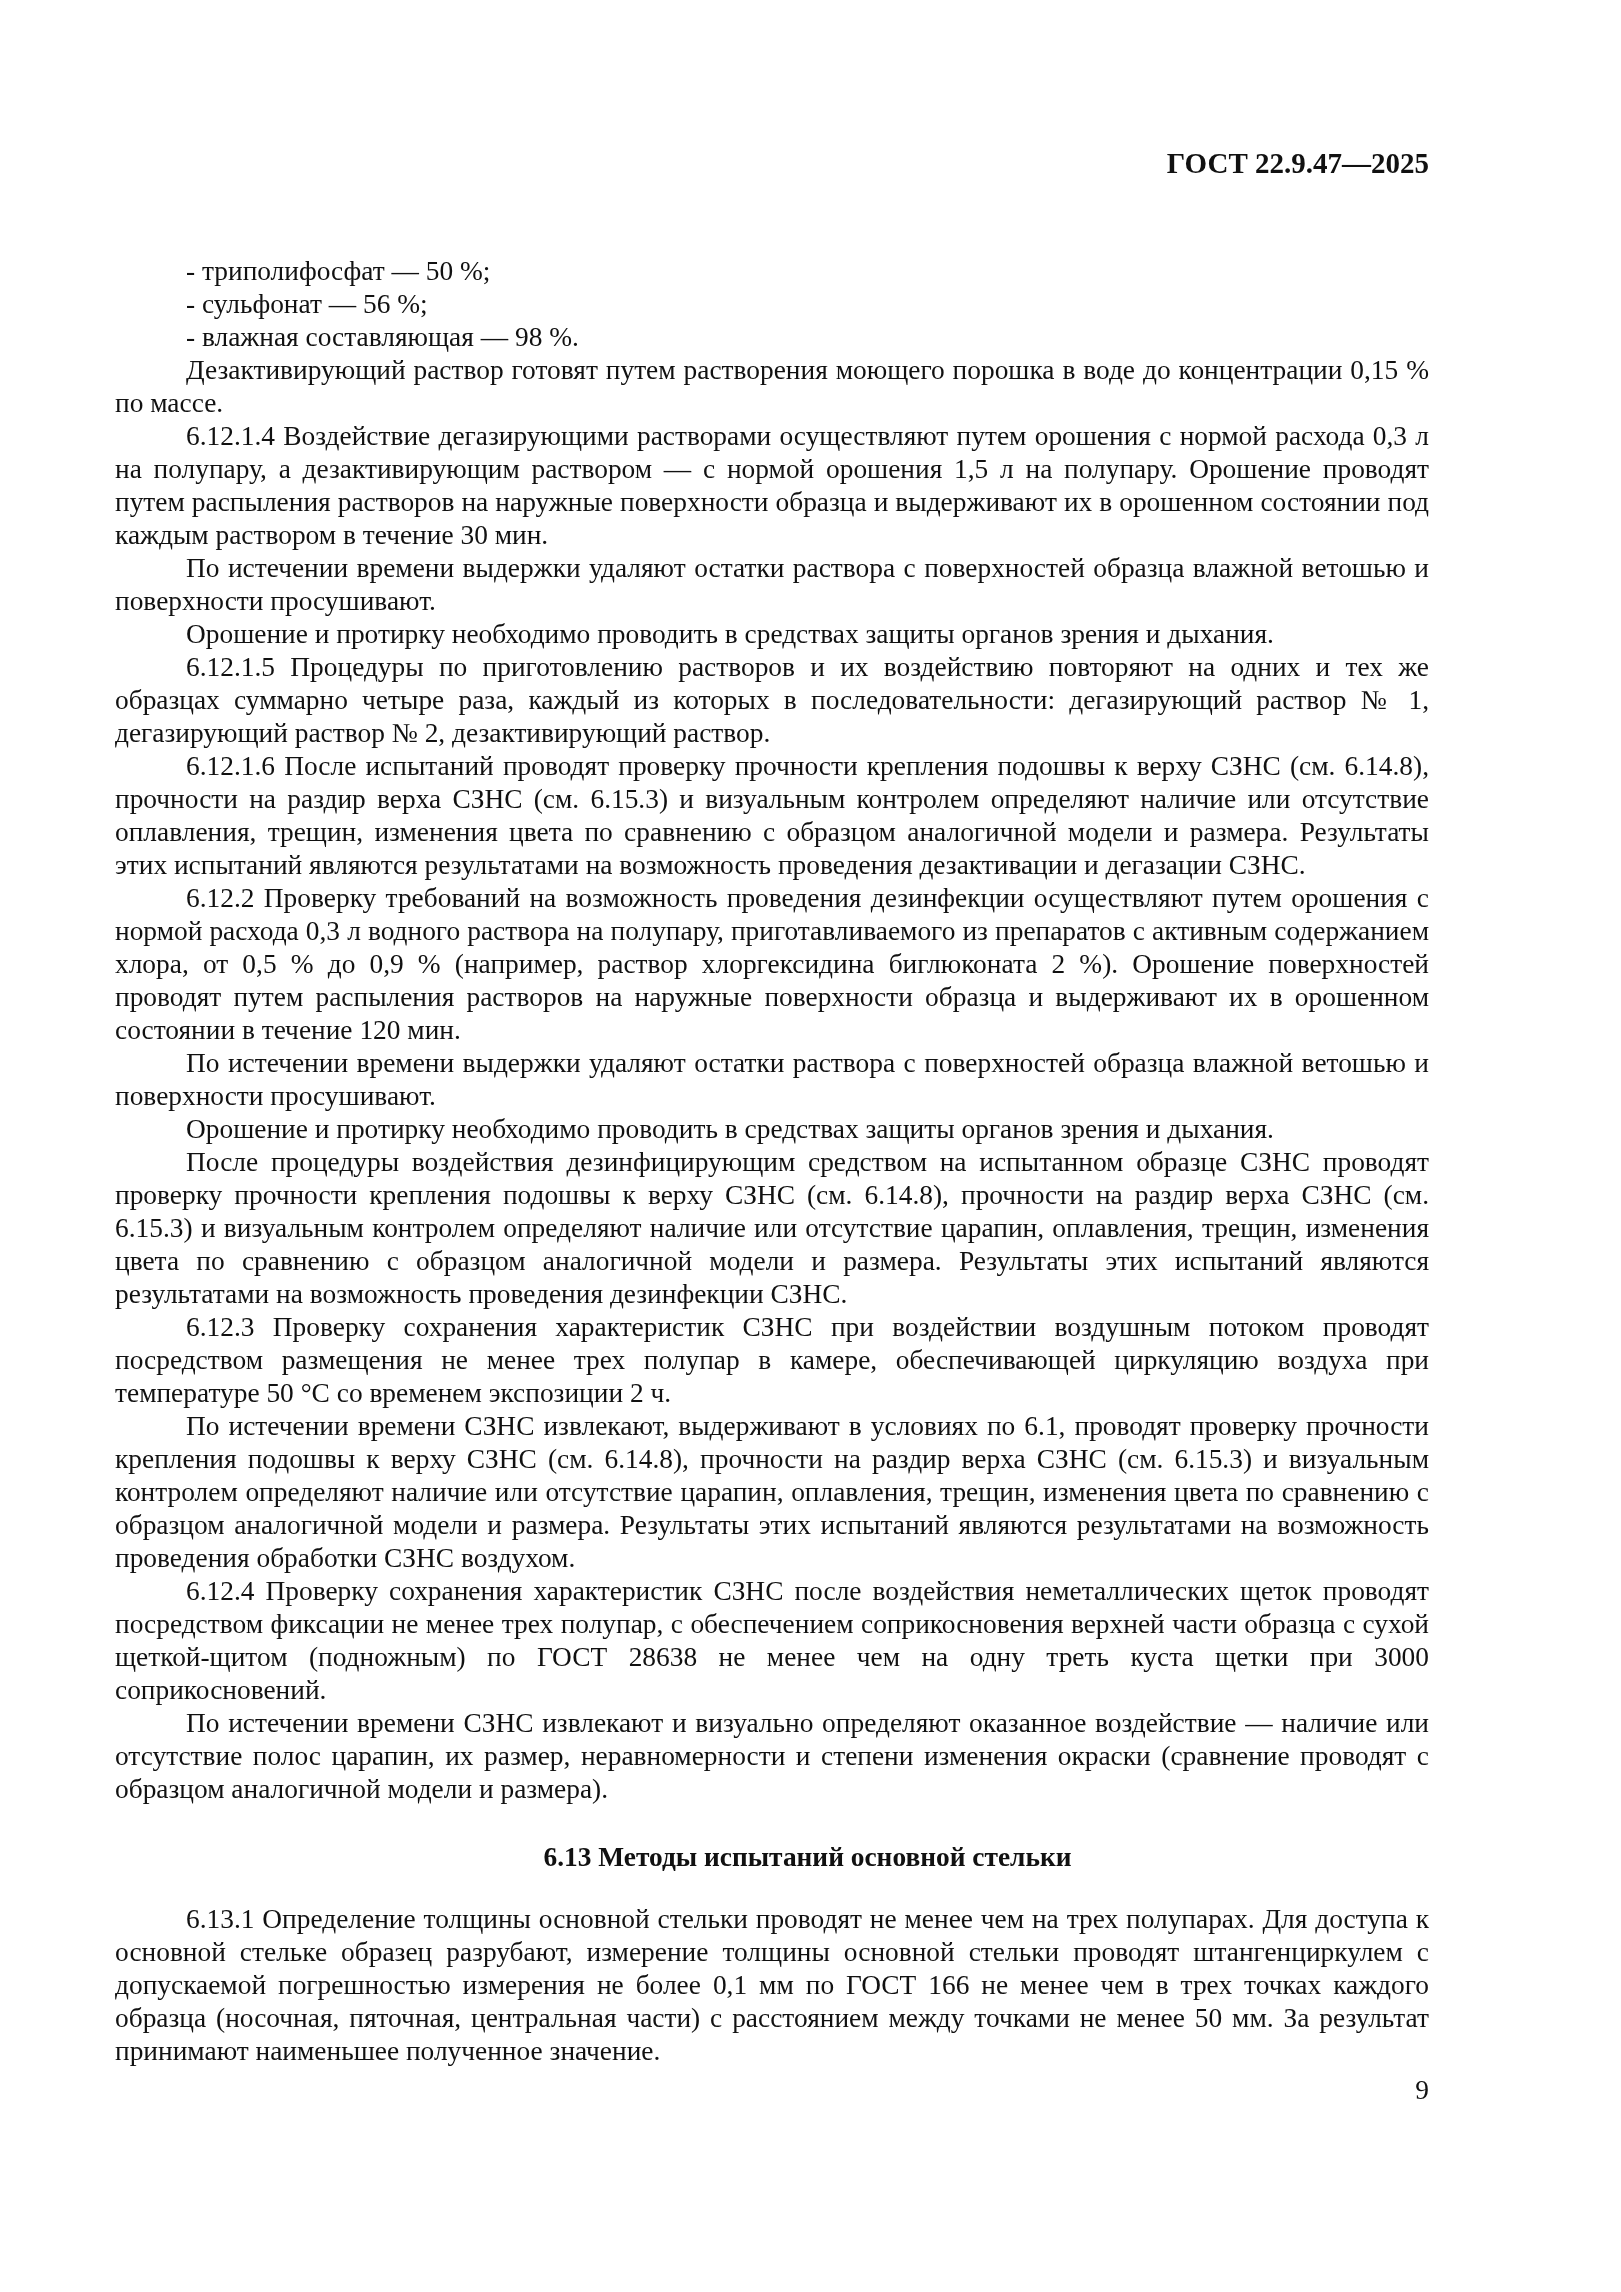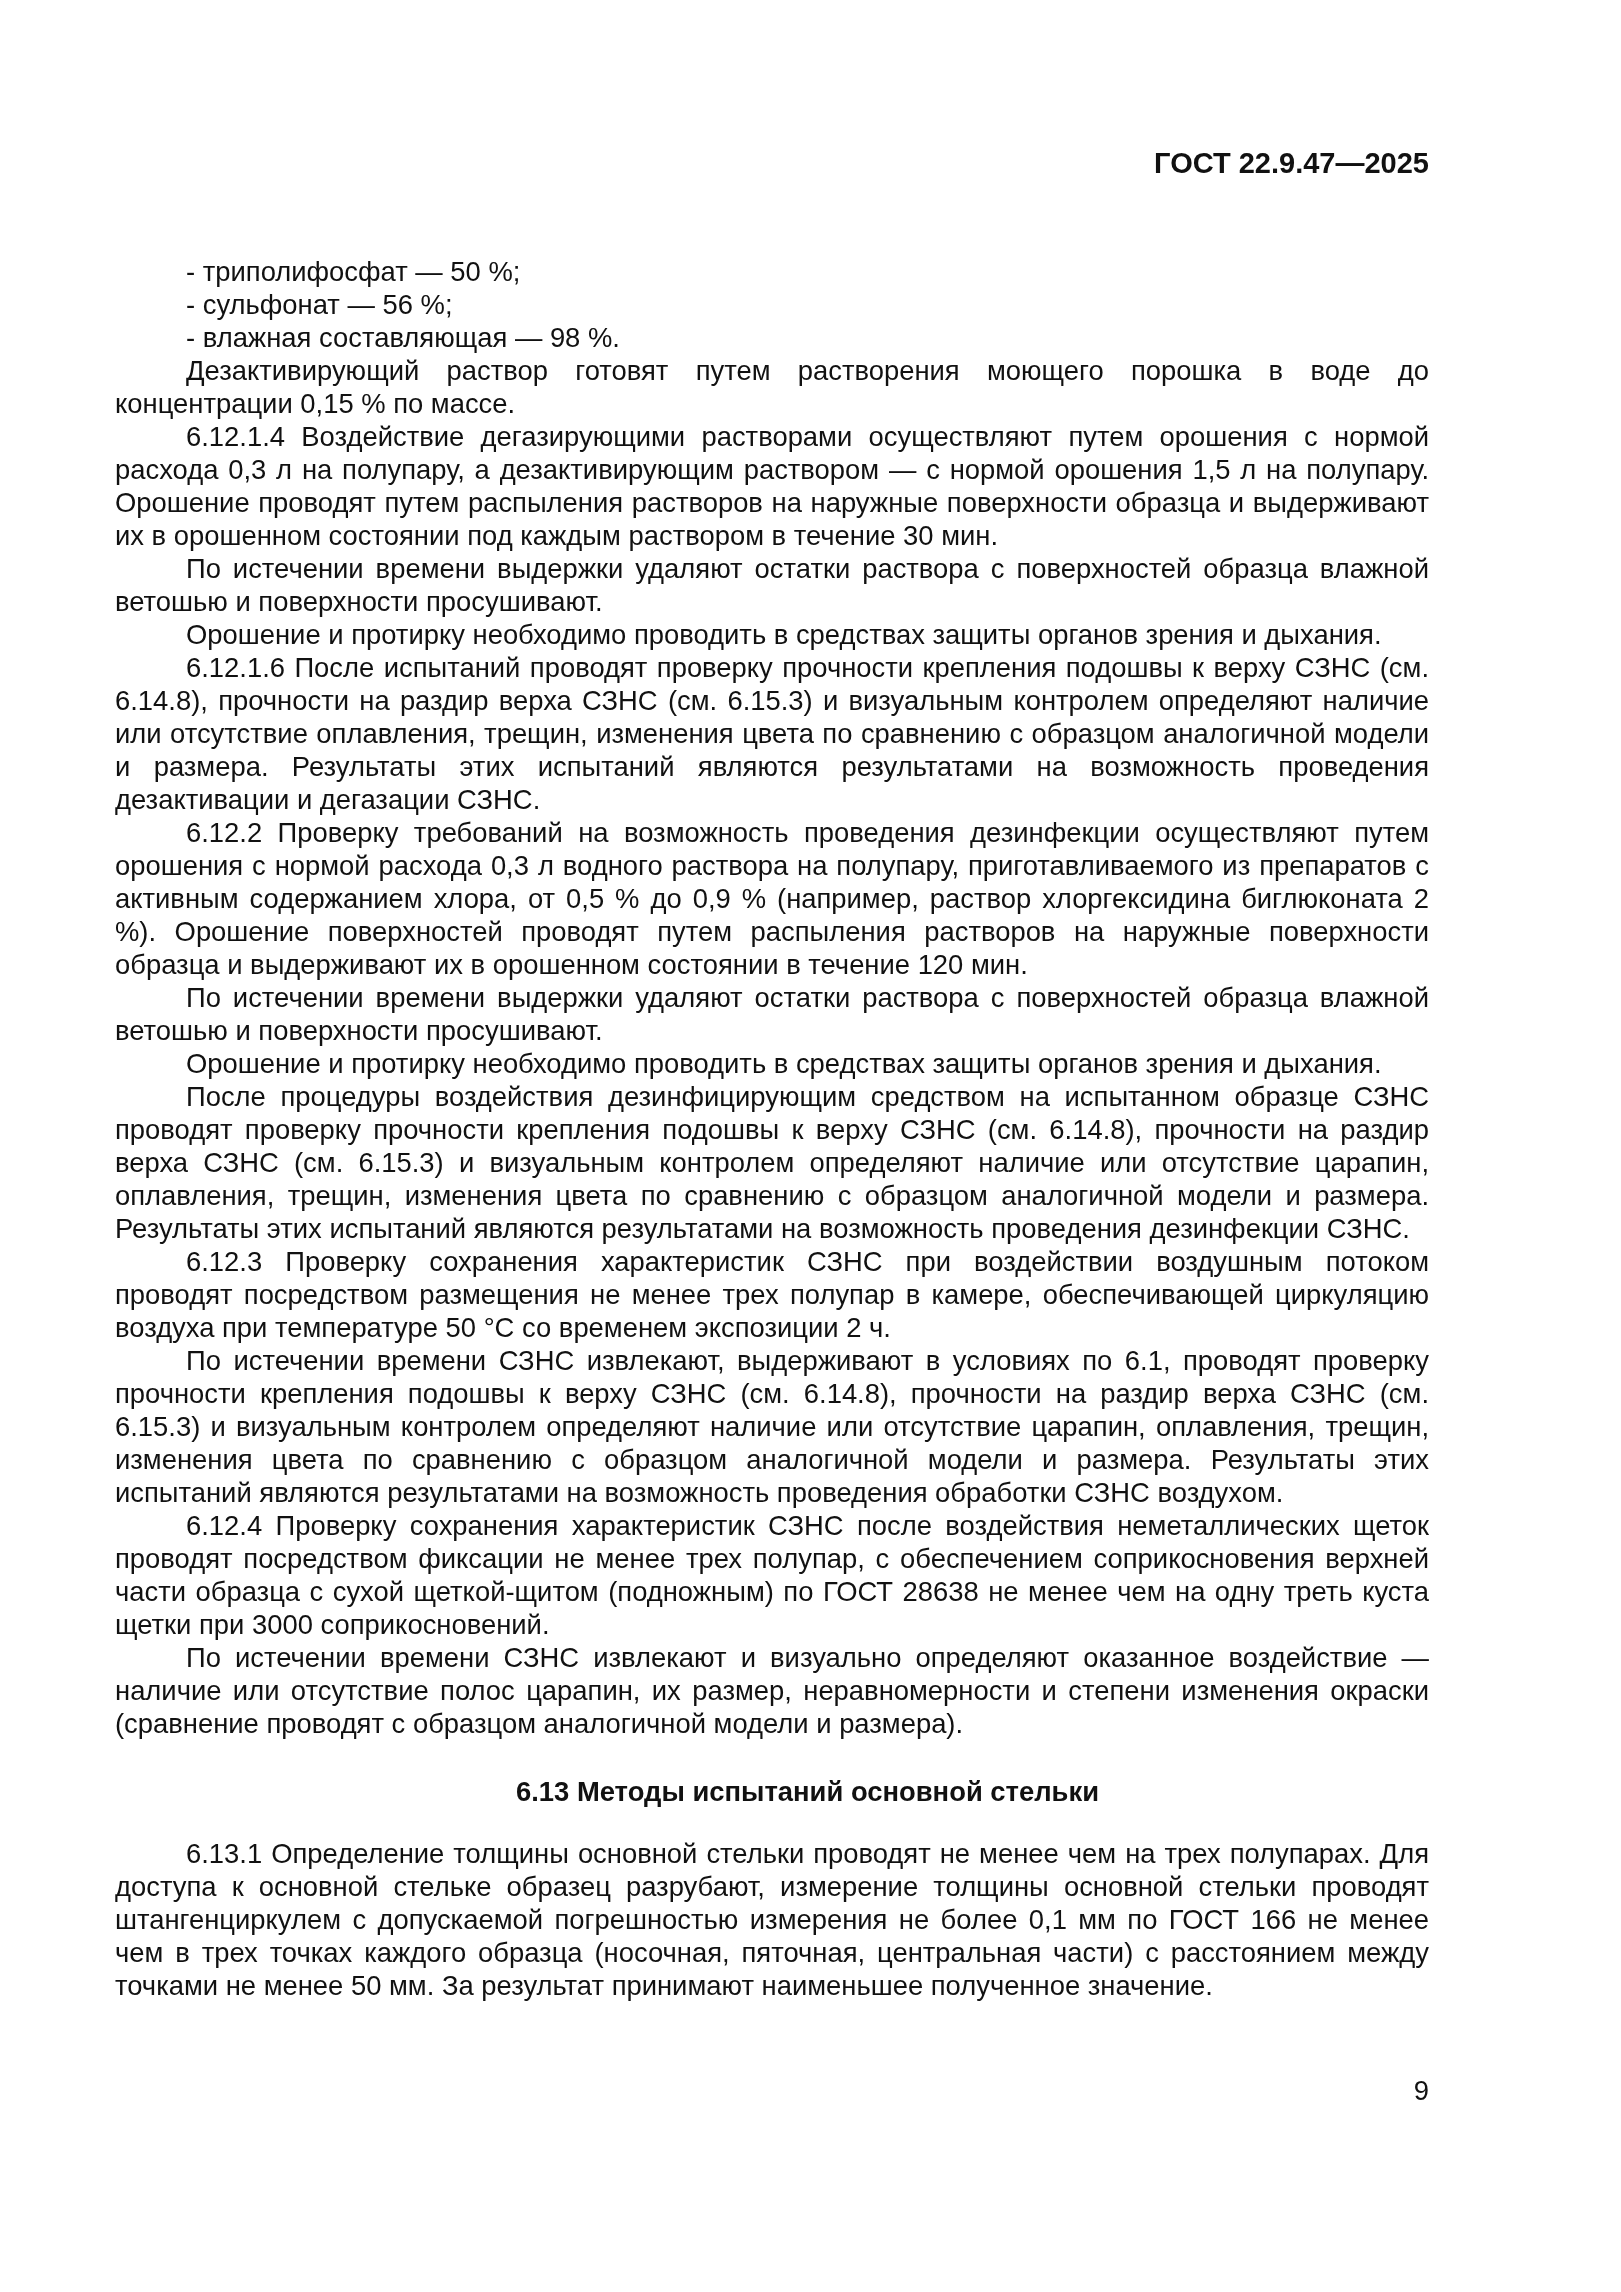--- a/index.html
+++ b/index.html
@@ -6,21 +6,21 @@
     margin: 0;
     padding: 0;
     background: #ffffff;
   }
   .page {
     position: relative;
     width: 1621px;
     height: 2293px;
     background: #ffffff;
     color: #111111;
-    font-family: Liberation Sans, sans-serif;
+    font-family: Liberation Serif, serif;
     overflow: hidden;
   }
   .doc-header {
     position: absolute;
     top: 147px;
     right: 192px;
     font-size: 29px;
     font-weight: bold;
     white-space: nowrap;
   }
@@ -70,20 +70,21 @@
 
   <div class="body-text">
     <p class="line">- триполифосфат — 50 %;</p>
     <p class="line">- сульфонат — 56 %;</p>
     <p class="line">- влажная составляющая — 98 %.</p>
 
     <p class="para">Дезактивирующий раствор готовят путем растворения моющего порошка в воде до концентрации 0,15 % по массе.</p>
     <p class="para">6.12.1.4 Воздействие дегазирующими растворами осуществляют путем орошения с нормой расхода 0,3 л на полупару, а дезактивирующим раствором — с нормой орошения 1,5 л на полупару. Орошение проводят путем распыления растворов на наружные поверхности образца и выдерживают их в орошенном состоянии под каждым раствором в течение 30 мин.</p>
     <p class="para">По истечении времени выдержки удаляют остатки раствора с поверхностей образца влажной ветошью и поверхности просушивают.</p>
     <p class="para">Орошение и протирку необходимо проводить в средствах защиты органов зрения и дыхания.</p>
+    <p class="para">6.12.1.5 Процедуры по приготовлению растворов и их воздействию повторяют на одних и тех же образцах суммарно четыре раза, каждый из которых в последовательности: дегазирующий раствор № 1, дегазирующий раствор № 2, дезактивирующий раствор.</p>
     <p class="para">6.12.1.6 После испытаний проводят проверку прочности крепления подошвы к верху СЗНС (см. 6.14.8), прочности на раздир верха СЗНС (см. 6.15.3) и визуальным контролем определяют наличие или отсутствие оплавления, трещин, изменения цвета по сравнению с образцом аналогичной модели и размера. Результаты этих испытаний являются результатами на возможность проведения дезактивации и дегазации СЗНС.</p>
     <p class="para">6.12.2 Проверку требований на возможность проведения дезинфекции осуществляют путем орошения с нормой расхода 0,3 л водного раствора на полупару, приготавливаемого из препаратов с активным содержанием хлора, от 0,5 % до 0,9 % (например, раствор хлоргексидина биглюконата 2 %). Орошение поверхностей проводят путем распыления растворов на наружные поверхности образца и выдерживают их в орошенном состоянии в течение 120 мин.</p>
     <p class="para">По истечении времени выдержки удаляют остатки раствора с поверхностей образца влажной ветошью и поверхности просушивают.</p>
     <p class="para">Орошение и протирку необходимо проводить в средствах защиты органов зрения и дыхания.</p>
     <p class="para">После процедуры воздействия дезинфицирующим средством на испытанном образце СЗНС проводят проверку прочности крепления подошвы к верху СЗНС (см. 6.14.8), прочности на раздир верха СЗНС (см. 6.15.3) и визуальным контролем определяют наличие или отсутствие царапин, оплавления, трещин, изменения цвета по сравнению с образцом аналогичной модели и размера. Результаты этих испытаний являются результатами на возможность проведения дезинфекции СЗНС.</p>
     <p class="para">6.12.3 Проверку сохранения характеристик СЗНС при воздействии воздушным потоком проводят посредством размещения не менее трех полупар в камере, обеспечивающей циркуляцию воздуха при температуре 50 °С со временем экспозиции 2 ч.</p>
     <p class="para">По истечении времени СЗНС извлекают, выдерживают в условиях по 6.1, проводят проверку прочности крепления подошвы к верху СЗНС (см. 6.14.8), прочности на раздир верха СЗНС (см. 6.15.3) и визуальным контролем определяют наличие или отсутствие царапин, оплавления, трещин, изменения цвета по сравнению с образцом аналогичной модели и размера. Результаты этих испытаний являются результатами на возможность проведения обработки СЗНС воздухом.</p>
     <p class="para">6.12.4 Проверку сохранения характеристик СЗНС после воздействия неметаллических щеток проводят посредством фиксации не менее трех полупар, с обеспечением соприкосновения верхней части образца с сухой щеткой-щитом (подножным) по ГОСТ 28638 не менее чем на одну треть куста щетки при 3000 соприкосновений.</p>
     <p class="para">По истечении времени СЗНС извлекают и визуально определяют оказанное воздействие — наличие или отсутствие полос царапин, их размер, неравномерности и степени изменения окраски (сравнение проводят с образцом аналогичной модели и размера).</p>
 

